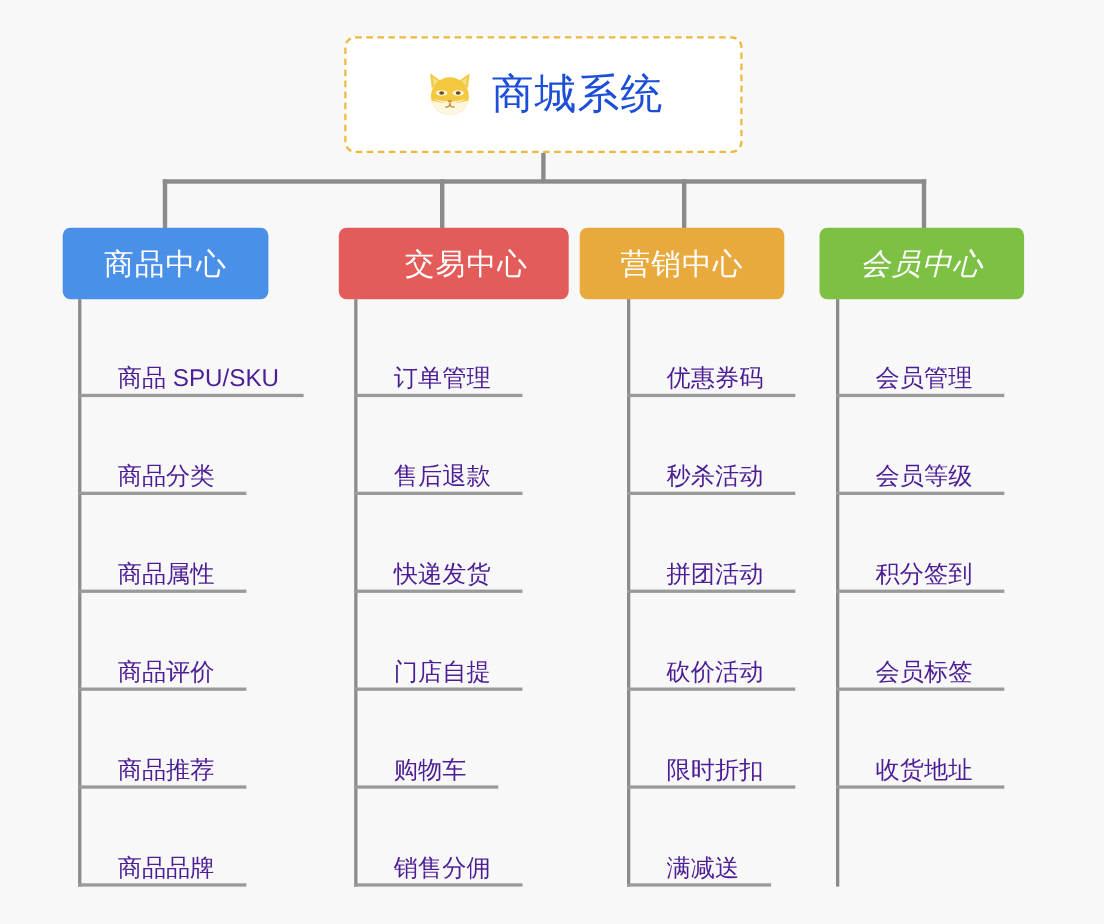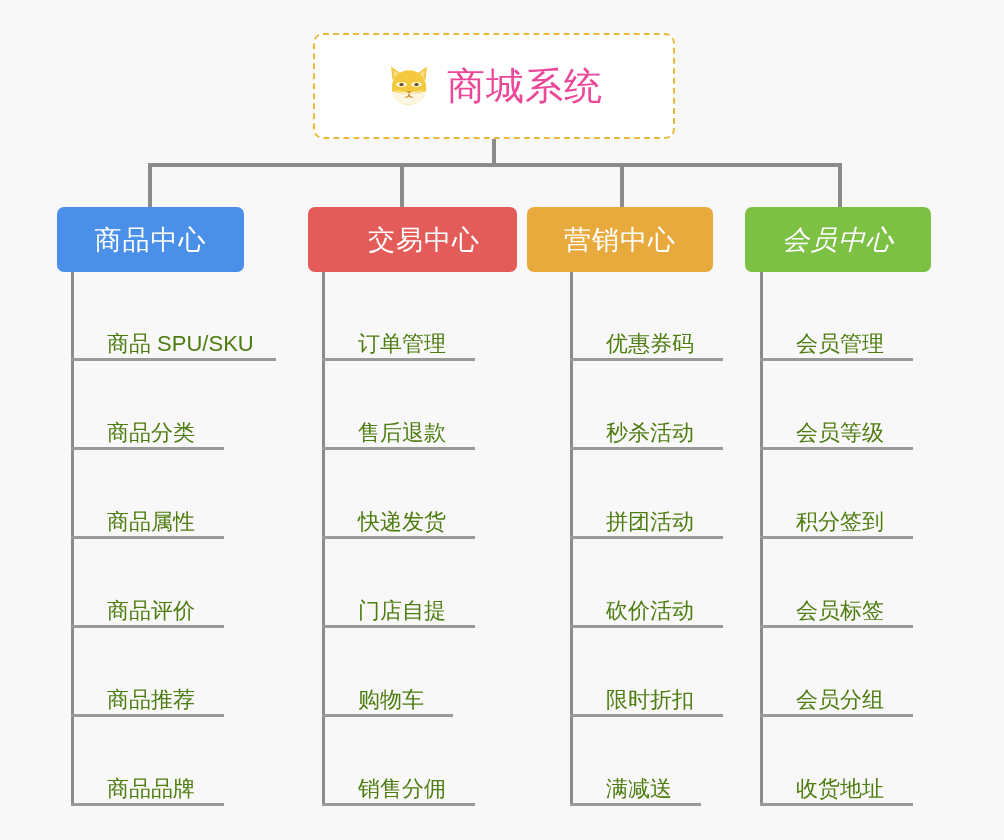--- a/index.html
+++ b/index.html
@@ -86,21 +86,21 @@
   .leaf-item {
     position: relative;
     height: 89px;
     box-sizing: border-box;
     display: flex;
     align-items: flex-end;
     padding-left: 36px;
   }
   .leaf-label {
     font-size: 22px;
-    color: #4d7c0f;
+    color: #4c1d95;
     line-height: 1.25;
     padding-bottom: 4px;
     white-space: nowrap;
   }
   .leaf-underline {
     position: absolute;
     left: 0;
     bottom: 0;
     height: 3px;
     background: #9a9a9a;
@@ -123,21 +123,21 @@
         <path d="M12 37 Q32 44 52 37 Q32 48 12 37 Z" fill="#fdf6e0"></path>
         <ellipse cx="22" cy="30" rx="7" ry="3.4" fill="#fdf6e0"></ellipse>
         <ellipse cx="42" cy="30" rx="7" ry="3.4" fill="#fdf6e0"></ellipse>
         <ellipse cx="22" cy="30" rx="3" ry="2.1" fill="#6b4a18"></ellipse>
         <ellipse cx="42" cy="30" rx="3" ry="2.1" fill="#6b4a18"></ellipse>
         <path d="M29 40 Q32 37.5 35 40 Q32 43 29 40 Z" fill="#c98f2e"></path>
         <path d="M32 43 Q32 47 27 47" stroke="#c98f2e" stroke-width="1.6" fill="none" stroke-linecap="round"></path>
         <path d="M32 43 Q32 47 37 47" stroke="#c98f2e" stroke-width="1.6" fill="none" stroke-linecap="round"></path>
       </svg>
     </span>
-    <span class="root-title" style="color: #ec4899;">商城系统</span>
+    <span class="root-title" style="color: #1d4ed8;">商城系统</span>
   </div>
 
   <div class="conn conn-v" style="left: 492px; top: 139px; height: 26px; background: rgb(139, 139, 139);"></div>
   <div class="conn conn-h" style="left: 148px; top: 163px; width: 694px; background: rgb(139, 139, 139);"></div>
   <div class="conn conn-v" style="left: 148px; top: 163px; height: 46px; background: rgb(139, 139, 139);"></div>
   <div class="conn conn-v" style="left: 400px; top: 163px; height: 46px; background: rgb(139, 139, 139);"></div>
   <div class="conn conn-v" style="left: 620px; top: 163px; height: 46px; background: rgb(139, 139, 139);"></div>
   <div class="conn conn-v" style="left: 838px; top: 163px; height: 46px; background: rgb(139, 139, 139);"></div>
 
   <div class="cat-box" style="left: 57px; width: 187px; background: rgb(74, 144, 232); text-align: center;">
@@ -249,22 +249,18 @@
     </div>
     <div class="leaf-item">
       <span class="leaf-label">积分签到</span>
       <span class="leaf-underline" style="width: 153px; background: rgb(154, 154, 154);"></span>
     </div>
     <div class="leaf-item">
       <span class="leaf-label">会员标签</span>
       <span class="leaf-underline" style="width: 153px; background: rgb(154, 154, 154);"></span>
     </div>
     <div class="leaf-item">
-      <span class="leaf-label">会员分组</span>
-      <span class="leaf-underline" style="width: 153px; background: rgb(154, 154, 154);"></span>
-    </div>
-    <div class="leaf-item">
       <span class="leaf-label">收货地址</span>
       <span class="leaf-underline" style="width: 153px; background: rgb(154, 154, 154);"></span>
     </div>
   </div>
 
 </div>
 
 </body></html>

